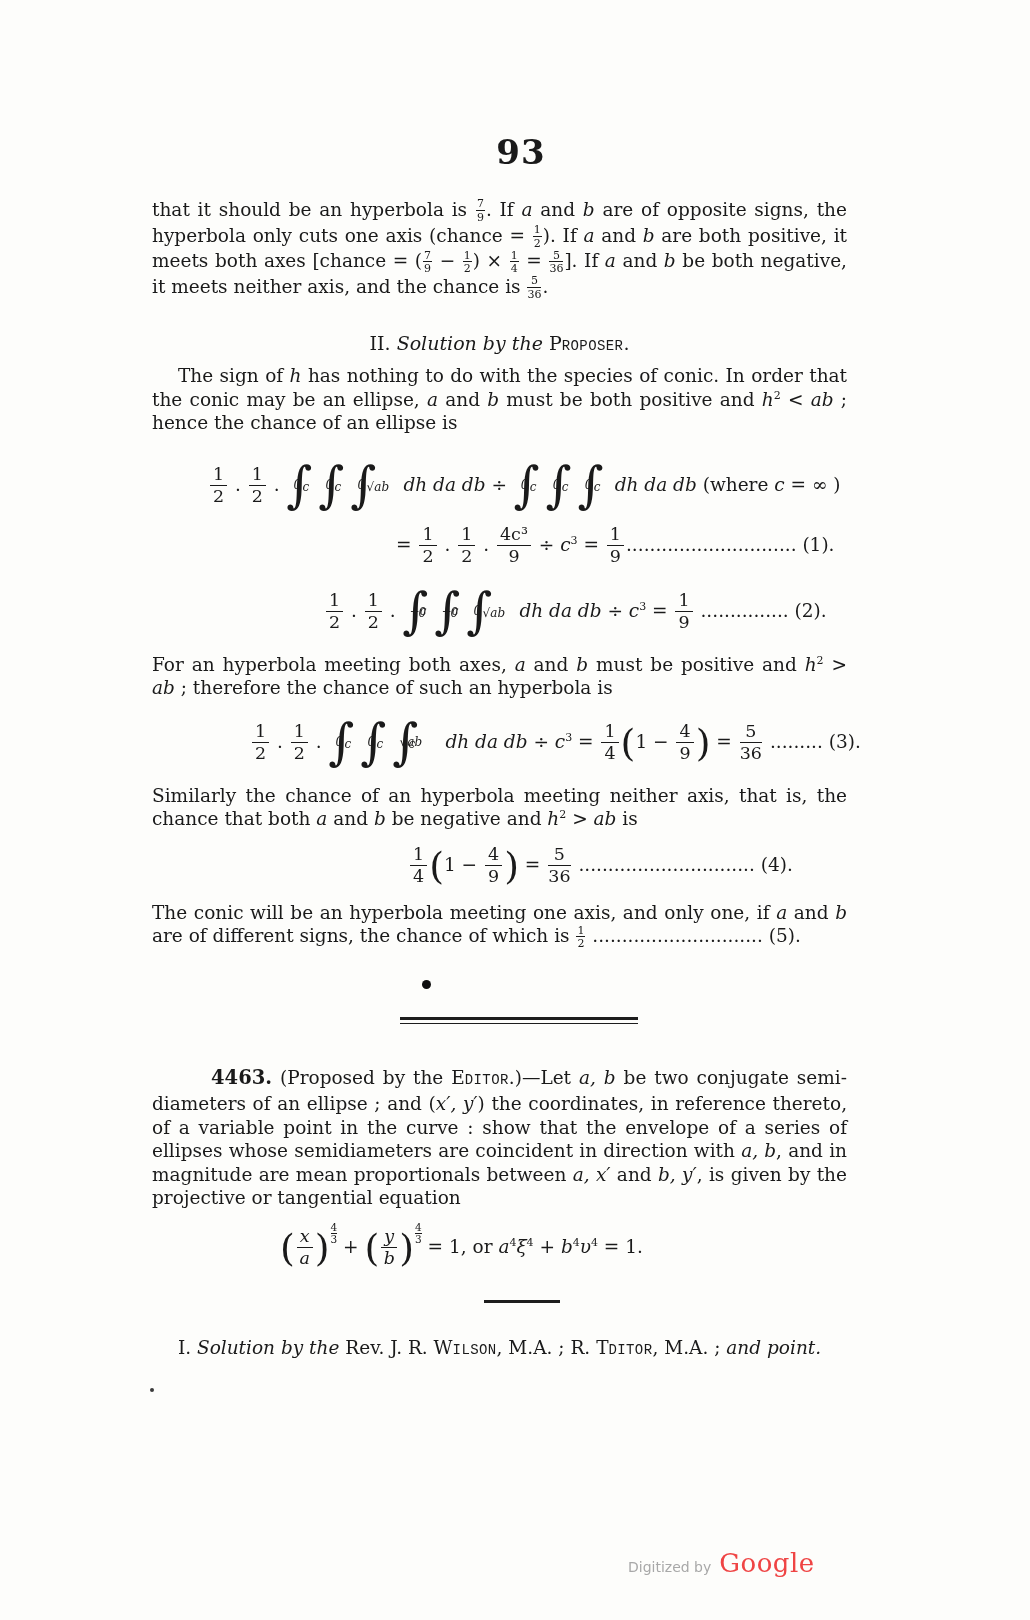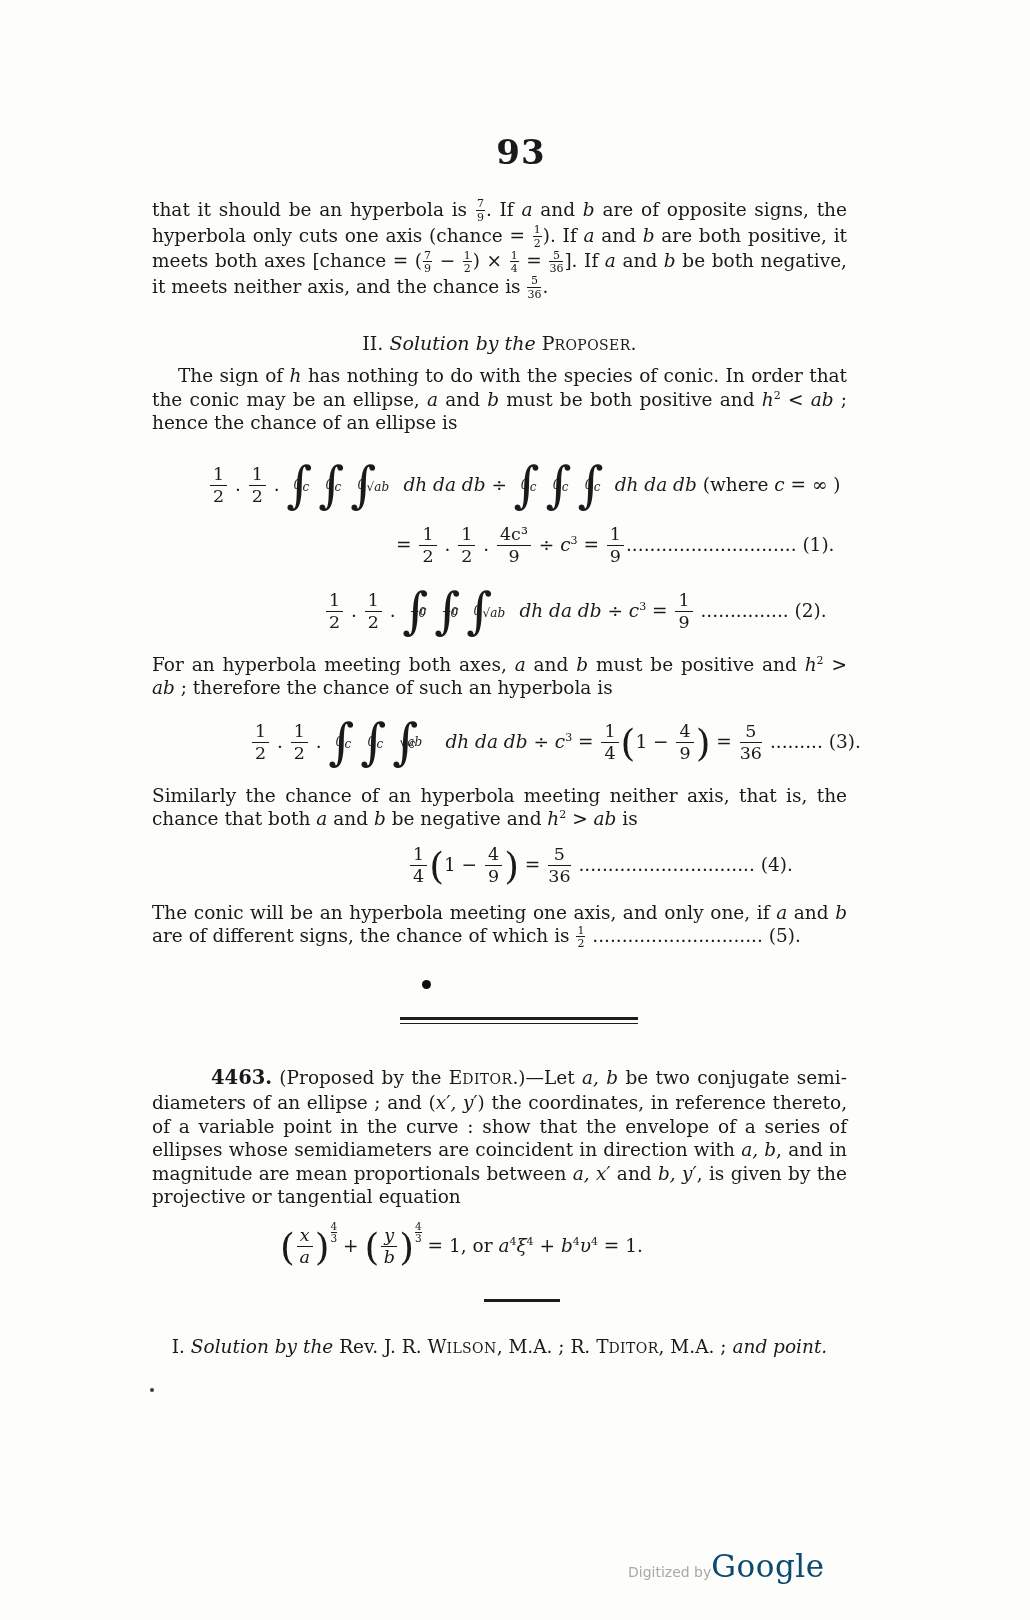--- a/index.html
+++ b/index.html
@@ -17,21 +17,21 @@
   .eq1b{padding-left:244px;margin:2px 0 8px;height:44px;line-height:44px;}
   .eq2{padding-left:172px;margin:12px 0 10px;height:64px;line-height:64px;}
   .eq3{padding-left:98px;margin:10px 0 10px;height:64px;line-height:64px;}
   .eq4{padding-left:256px;margin:8px 0 10px;height:52px;line-height:52px;}
   .eq5{padding-left:128px;margin:8px 0 0;height:58px;line-height:58px;}
   .problem{margin-top:42px;}
   .lastline{margin-top:20px;}
   sup{font-size:11px;vertical-align:super;line-height:0;}
   .mi{font-style:italic;}
   .mb{font-weight:700;font-size:19.5px;margin-left:33px;}
-  .msc .scr{font-size:14px;letter-spacing:0.4px;}
+  .msc .scr{font-size:14px;letter-spacing:0.4px;font-family:Liberation Mono, monospace;}
   .frac{display:inline-block;text-align:center;vertical-align:middle;
         line-height:1.08;margin:0 2px;font-size:17.5px;}
   .frac .fn{display:block;border-bottom:1.4px solid #1a1a1a;padding:0 3px 1px;}
   .frac .fd{display:block;padding-top:1px;}
   .sfrac{font-size:11px;line-height:1.05;margin:0 1px;}
   .sfrac .fn{border-bottom:1px solid #1a1a1a;padding:0 1px;}
   .supfrac{display:inline-block;text-align:center;font-size:10.5px;line-height:1.05;
            vertical-align:middle;position:relative;top:-14px;margin-left:1px;}
   .supfrac .fn{display:block;border-bottom:1px solid #1a1a1a;}
   .supfrac .fd{display:block;}
@@ -44,23 +44,23 @@
   .int .ilo{position:absolute;bottom:-4px;left:7px;font-size:12px;font-style:italic;}
   .bigp{font-size:38px;vertical-align:middle;line-height:0.9;}
   .inkdot{width:9px;height:9px;border-radius:50%;background:#0e0e0e;
           margin:30px 0 0 270px;}
   .double-rule{width:238px;height:3px;border-top:3px solid #1d1d1d;
                border-bottom:1.5px solid #1d1d1d;margin:28px 0 0 248px;}
   .short-rule{width:76px;border-top:3.5px solid #1d1d1d;margin:24px 0 0 332px;}
   .speck{position:absolute;left:150px;top:1388px;width:4px;height:4px;
          background:#3a3a3a;border-radius:50%;}
   .footer{position:absolute;left:628px;top:1548px;display:flex;
-          align-items:baseline;gap:0;}
+          align-items:baseline;gap:8px;}
   .dig{font-family:"DejaVu Sans", sans-serif;font-size:14px;color:#a8a8a8;}
-  .brand{font-family:"DejaVu Serif", serif;font-size:31px;color:#0c4a6e;
+  .brand{font-family:"DejaVu Serif", serif;font-size:26px;color:#ef4444;
          letter-spacing:0.5px;}
 </style>
 </head>
 <body>
 
 <div class="page">
   <div class="pagenum">93</div>
 
   <div class="col">
     <p class="para"><span>that it should be an hyperbola is </span><span class="frac sfrac"><span class="fn">7</span><span class="fd">9</span></span><span>.   If </span><span class="mi">a</span><span> and </span><span class="mi">b</span><span> are of opposite signs, the hyperbola only cuts one axis (chance = </span><span class="frac sfrac"><span class="fn">1</span><span class="fd">2</span></span><span>).   If </span><span class="mi">a</span><span> and </span><span class="mi">b</span><span> are both positive, it meets both axes [chance = (</span><span class="frac sfrac"><span class="fn">7</span><span class="fd">9</span></span><span> − </span><span class="frac sfrac"><span class="fn">1</span><span class="fd">2</span></span><span>) × </span><span class="frac sfrac"><span class="fn">1</span><span class="fd">4</span></span><span> = </span><span class="frac sfrac"><span class="fn">5</span><span class="fd">36</span></span><span>].   If </span><span class="mi">a</span><span> and </span><span class="mi">b</span><span> be both negative, it meets neither axis, and the chance is </span><span class="frac sfrac"><span class="fn">5</span><span class="fd">36</span></span><span>.</span></p>

